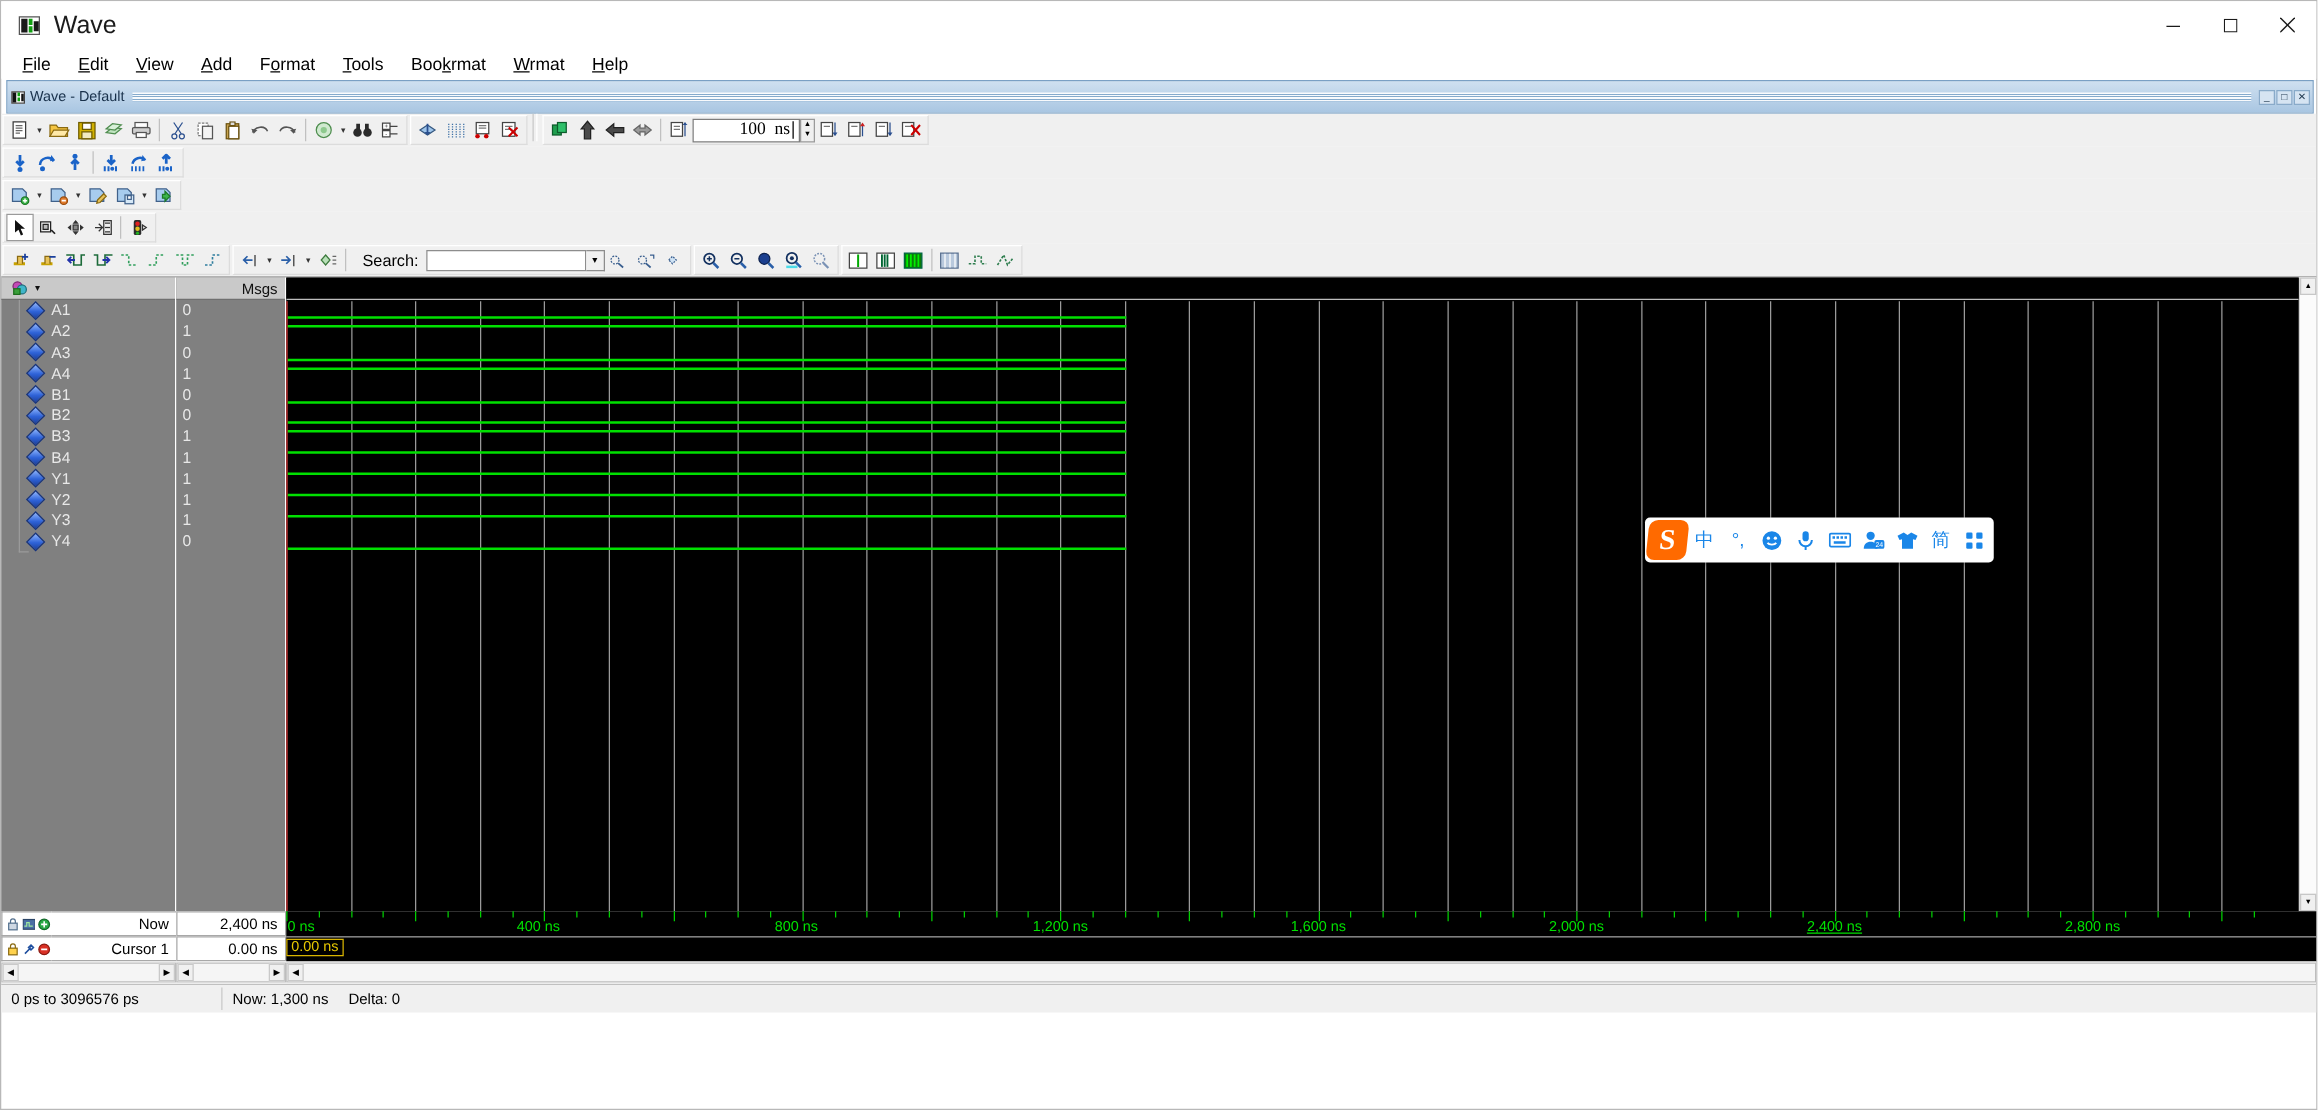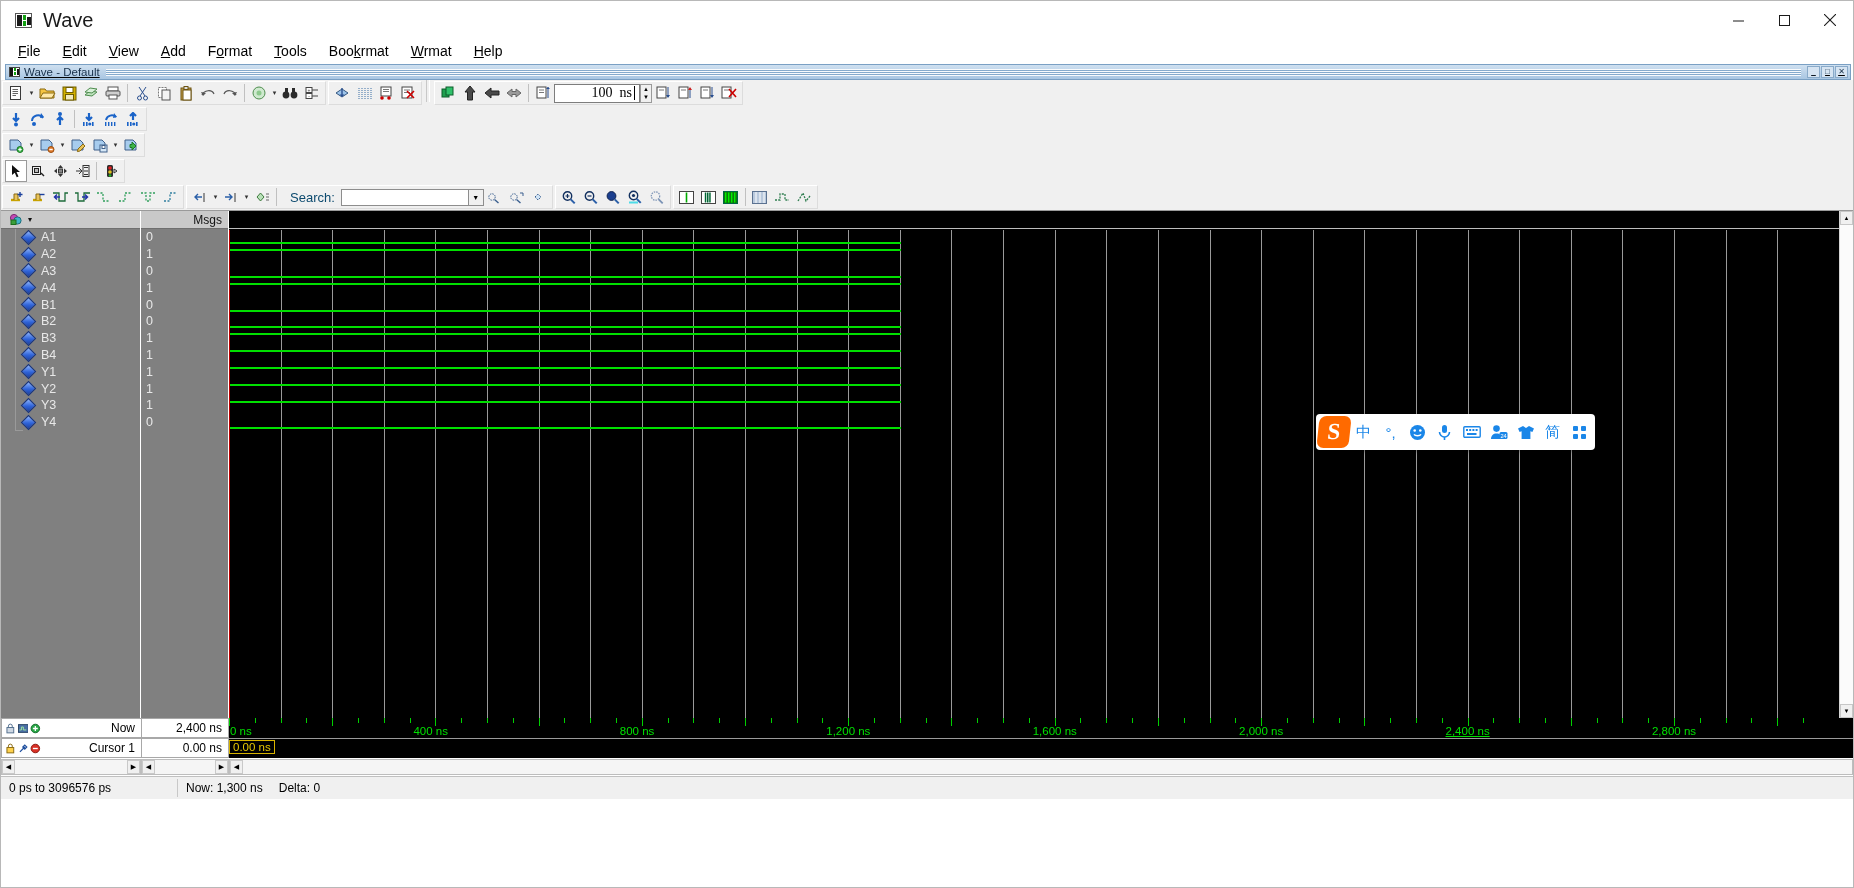--- a/index.html
+++ b/index.html
@@ -26,21 +26,21 @@
   .win-btns{position:absolute;right:0;top:0;height:38px;display:flex;}
   .win-btn{width:46px;height:38px;display:flex;align-items:center;justify-content:center;}
   .win-btn svg{display:block;}
 
   
   .menubar{height:24px;background:#ffffff;display:flex;align-items:center;padding-left:6px;}
   .menu-item{padding:3px 11px;font-size:14px;color:#000;}
   .menu-item u{text-decoration:underline;}
 
   
-  .mdibar{height:16px;margin:1px 2px 0 4px;background:linear-gradient(#cfe0f0,#a9c6e2);border:1px solid #7aa0c4;display:flex;align-items:center;box-sizing:border-box;text-decoration:underline;}
+  .mdibar{height:27px;margin:1px 2px 0 4px;background:linear-gradient(#cfe0f0,#a9c6e2);border:1px solid #7aa0c4;display:flex;align-items:center;box-sizing:border-box;}
   .mdi-ico{width:11px;height:10px;margin-left:3px;margin-right:4px;position:relative;background:#fff;border:1px solid #444;box-sizing:border-box;}
   .mdi-ico i{position:absolute;display:block;}
   .mdi-ico i.a{left:0px;top:0px;width:3px;height:8px;background:#111;}
   .mdi-ico i.b{left:4px;top:0px;width:2px;height:3px;background:#12a012;}
   .mdi-ico i.c{left:4px;top:4px;width:2px;height:3px;background:#12a012;}
   .mdi-ico i.d{left:7px;top:1px;width:2px;height:6px;background:#111;}
   .mdi-title{font-size:11.5px;color:#18304a;white-space:nowrap;}
   .mdi-grip{flex:1;height:7px;margin:0 6px;background:repeating-linear-gradient(#ffffff 0 1px,#7fa6c9 1px 2px,#ffffff 2px 3px,#7fa6c9 3px 4px);opacity:.9;}
   .mdi-btns{display:flex;gap:1px;margin-right:2px;}
   .mdi-btn{width:13px;height:12px;background:#d6e4f2;border:1px solid #89aac9;font-size:8px;line-height:10px;text-align:center;color:#20384f;box-sizing:border-box;}
@@ -53,21 +53,21 @@
   .tsep{width:1px;height:18px;background:#c0c0c0;margin:0 3px;}
   .tcaret{width:9px;height:22px;display:flex;align-items:center;justify-content:center;font-size:7px;color:#333;}
 
   .tbsplit{width:2px;height:22px;border-left:1px solid #c8c8c8;border-right:1px solid #ffffff;margin:0 3px;}
 
   .numfield{width:86px;height:19px;border:1px solid #7d7d7d;background:#fff;display:flex;align-items:center;justify-content:flex-end;padding-right:4px;box-sizing:border-box;font-family:"Liberation Serif",serif;font-size:14px;color:#000;}
   .numfield .caret{display:inline-block;width:1px;height:14px;background:#000;margin-left:2px;}
   .spin{width:12px;height:19px;display:flex;flex-direction:column;border:1px solid #9a9a9a;box-sizing:border-box;background:#f0f0f0;}
   .spin div{flex:1;display:flex;align-items:center;justify-content:center;font-size:6px;line-height:6px;}
 
-  .srchlbl{font-size:13px;color:#0c4a6e;margin:0 6px 0 10px;}
+  .srchlbl{font-size:13px;color:#000000;margin:0 6px 0 10px;}
   .srchbox{width:128px;height:17px;border:1px solid #8d8d8d;background:#fff;box-sizing:border-box;}
   .srchdd{width:15px;height:17px;border:1px solid #8d8d8d;border-left:none;background:#f0f0f0;display:flex;align-items:center;justify-content:center;font-size:7px;box-sizing:border-box;}
 
   
   .waveouter{display:flex;height:508px;border-top:1px solid #9a9a9a;box-sizing:border-box;}
   .namecol{width:140px;background:#808080;border-right:1px solid #ffffff;box-sizing:border-box;}
   .valcol{width:88px;background:#808080;border-right:1px solid #ffffff;box-sizing:border-box;}
   .hdr{height:18px;background:#c9c9c9;border-bottom:1px solid #6f6f6f;display:flex;align-items:center;box-sizing:border-box;font-size:12px;color:#111;}
   .hdr.right{justify-content:flex-end;padding-right:6px;}
   .rows{position:relative;}

